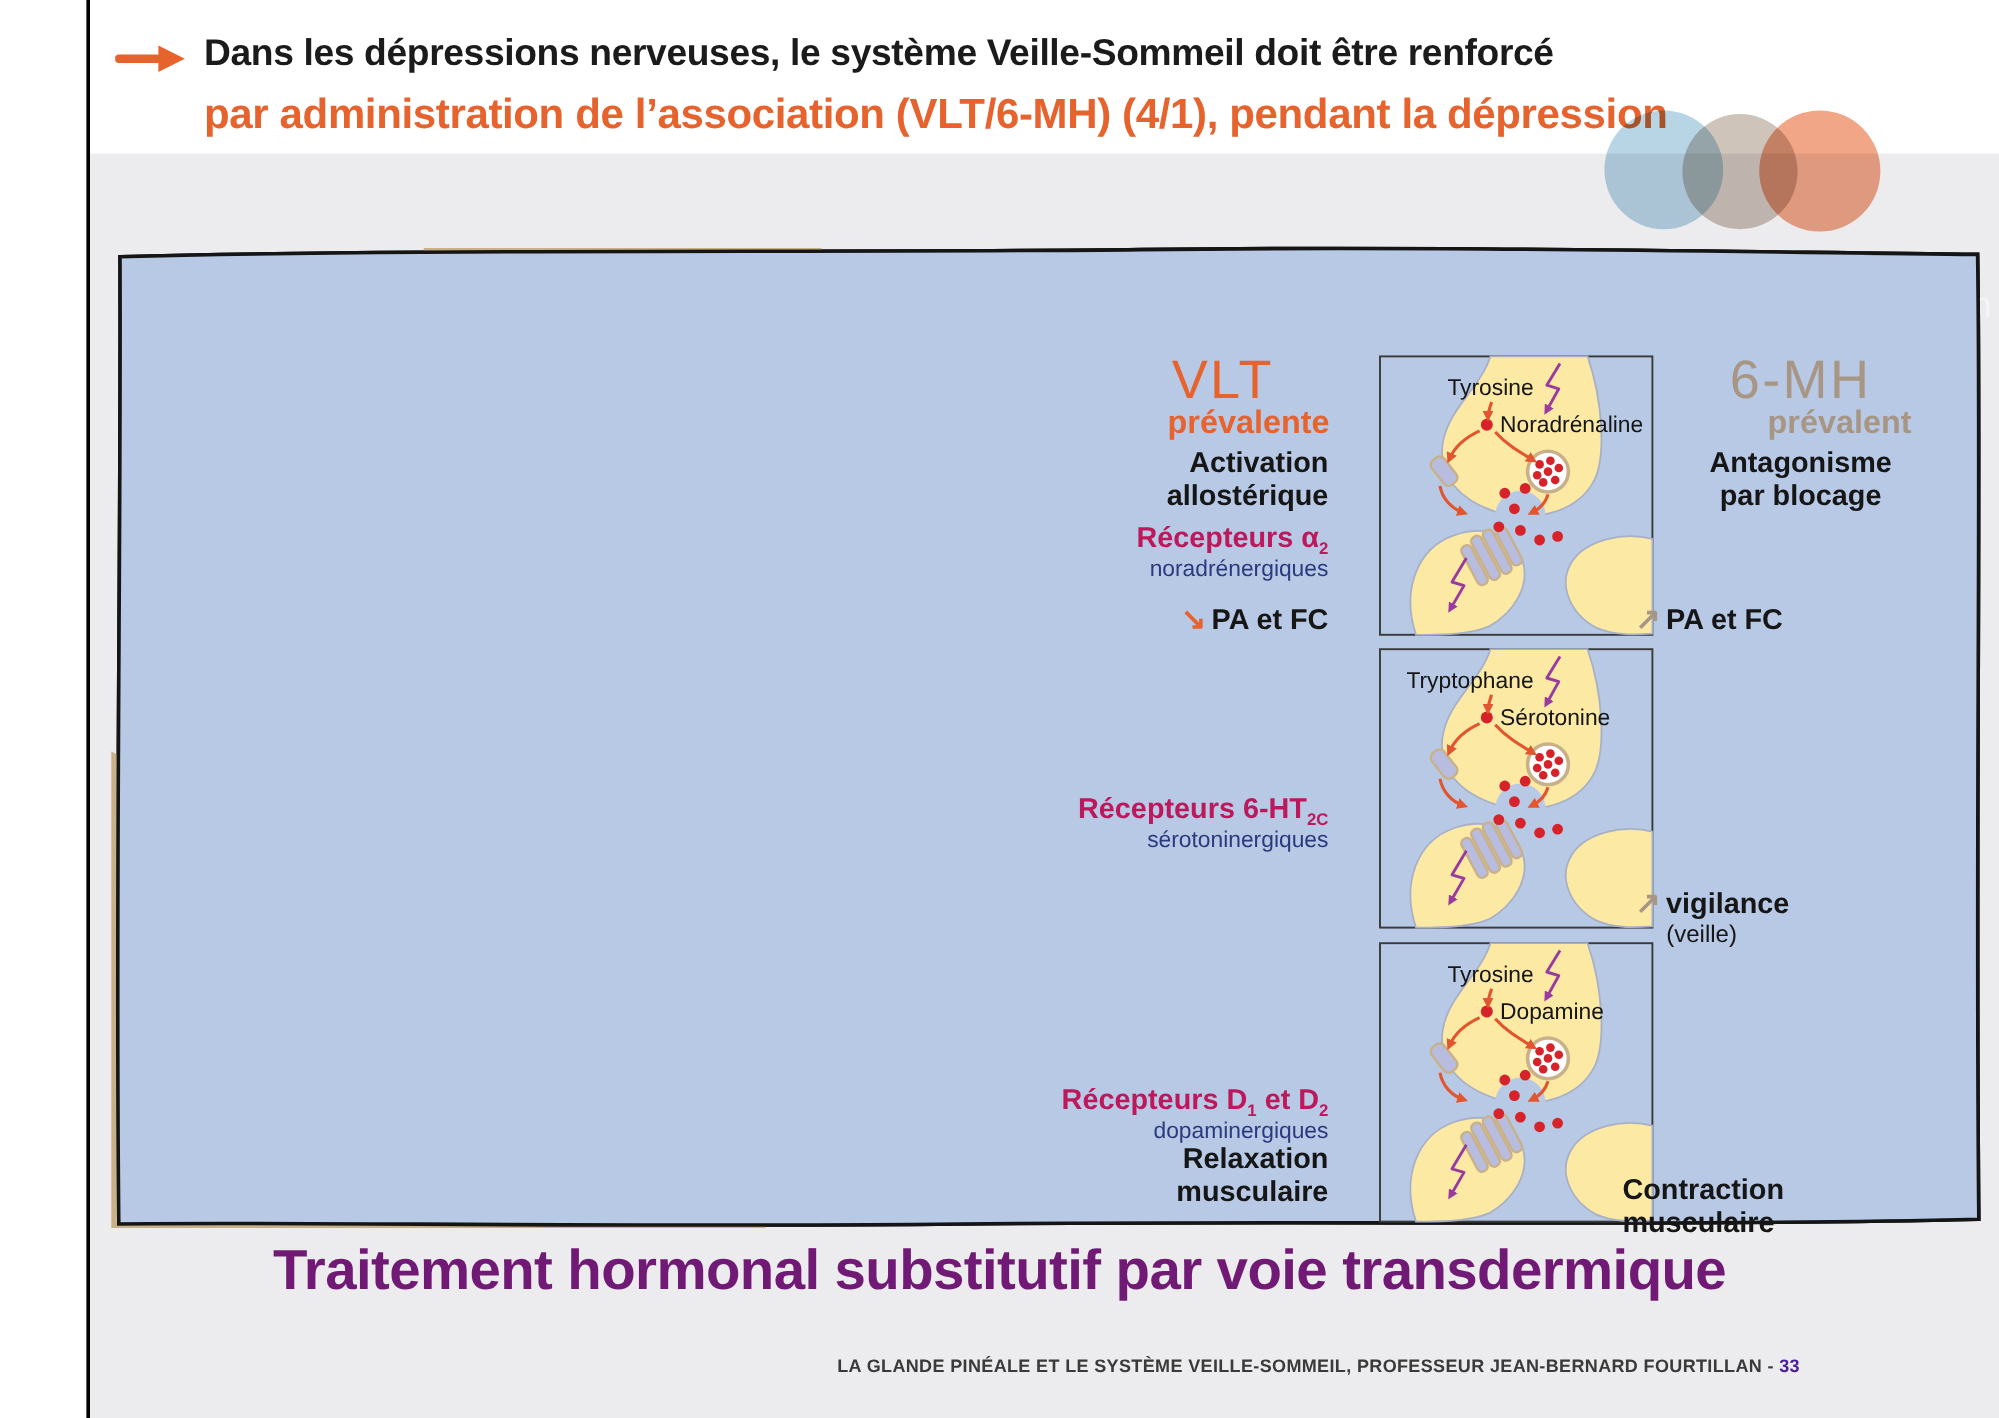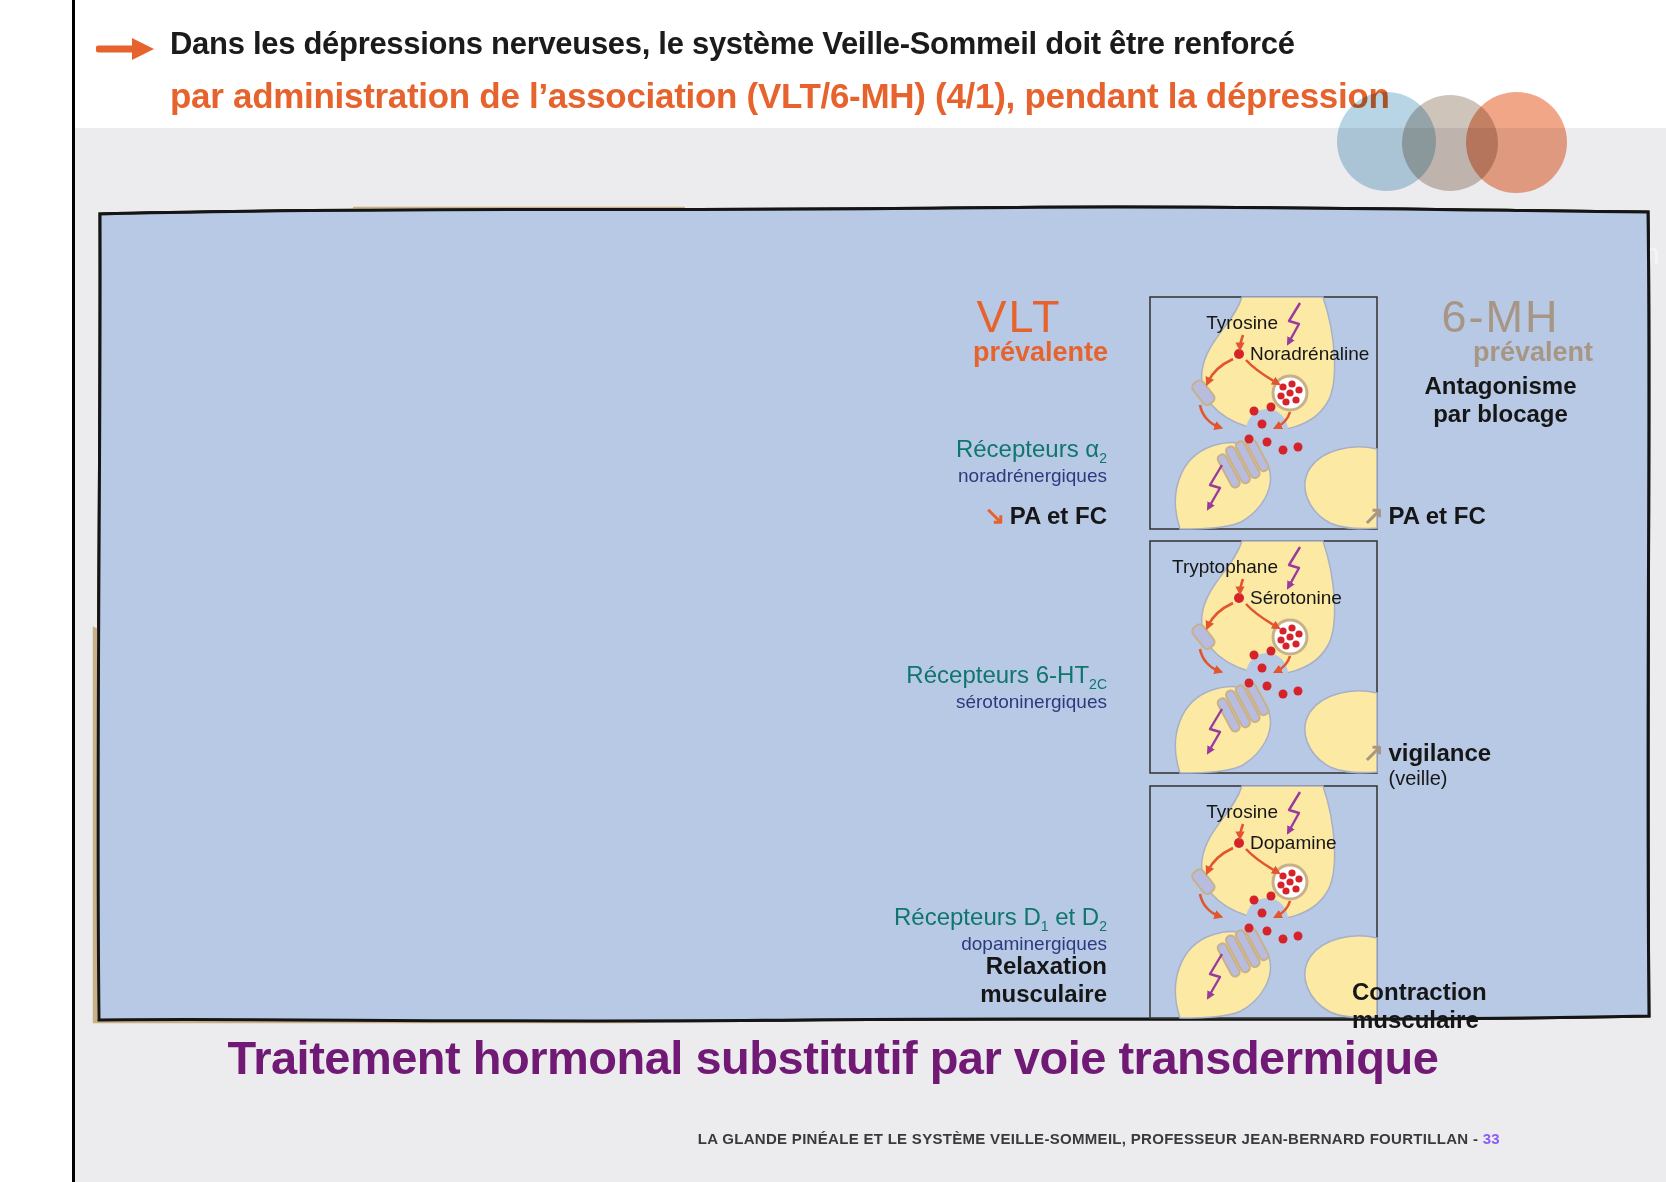--- a/index.html
+++ b/index.html
@@ -11,29 +11,29 @@
   .hdr2{left:170px;top:76px;font-size:35px;font-weight:600;color:#e7632e;letter-spacing:-0.3px;}
   .circ{position:absolute;border-radius:50%;mix-blend-mode:multiply;opacity:0.88;}
   .c-blue{left:1337px;top:92px;width:99px;height:99px;background:#aecfe3;}
   .c-gray{left:1402px;top:95px;width:96px;height:96px;background:#c9bcb1;}
   .c-org{left:1466px;top:92px;width:101px;height:101px;background:#f09a78;}
   .colhead{text-align:center;line-height:1.0;}
   .bigmed{font-size:45px;font-weight:300;letter-spacing:2px;}
   .subhead{font-size:27px;font-weight:bold;text-align:right;}
   .vltc{color:#e7632e;} .mhc{color:#a89685;}
   .blk{color:#161616;font-weight:bold;font-size:24px;line-height:1.15;} .rightal{text-align:right;} .ctr{text-align:center;}
-  .recname{font-size:24px;font-weight:normal;color:#0f766e;line-height:1.1;}
+  .recname{font-size:24px;font-weight:bold;color:#be185d;line-height:1.1;}
   .rectype{font-size:19px;color:#2c3a7d;line-height:1.1;}
   sub{font-size:14px;}
   .arrow-dn{color:#e7632e;font-weight:bold;font-size:25px;}
   .arrow-up{color:#a89685;font-weight:bold;font-size:25px;}
   .state{font-size:20px;color:#161616;font-weight:500;}
   .btitle{left:0;top:1030px;width:1666px;text-align:center;font-size:47px;font-weight:bold;color:#701a75;letter-spacing:-0.5px;}
   .footer{right:166px;top:1130px;font-size:15px;font-weight:600;color:#3a3a3a;letter-spacing:0.3px;}
-  .footer b{font-weight:800;color:#8b5cf6;}
+  .footer b{font-weight:800;color:#4c1d95;}
   
   .pbox{fill:#b7c9e5;stroke:#3a3a3a;stroke-width:1.6;}
   .pcell{fill:#fce9a4;stroke:#a9b0c6;stroke-width:1.5;}
   .pocket{fill:#b7c9e5;}
   .recep{fill:#b8bcdf;stroke:#c8b189;stroke-width:2;}
   .ves{fill:#fff;stroke:#c8b189;stroke-width:3;}
   .rdot{fill:#d6232a;}
   .plabel{font:500 19px "Liberation Sans",sans-serif;fill:#161616;}
   .parrow{stroke:#e2552e;stroke-width:2.6;fill:none;marker-end:url(#m-po);}
   .bolt{stroke:#993b9e;stroke-width:2.4;fill:none;stroke-linejoin:round;marker-end:url(#m-pu);}
@@ -381,20 +381,24 @@
         <path class="bolt" d="M 72,168 L 60,188 L 70,191 L 59,210"></path>
         <text class="p-top plabel" x="128" y="32" text-anchor="end">Tyrosine</text>
         <text class="p-bot plabel" x="100" y="63">Dopamine</text>
       </g>
     </svg>
 
   <div class="abs colhead" style="left:930px;top:294px;width:178px;">
     <div class="bigmed vltc">VLT</div>
     <div class="subhead vltc">prévalente</div>
   </div>
+  <div class="abs rightal" style="left:857px;top:372px;width:250px;">
+    <div class="blk">Activation</div>
+    <div class="blk">allostérique</div>
+  </div>
   <div class="abs rightal" style="left:857px;top:436px;width:250px;">
     <div class="recname"><span>Récepteurs α</span><sub>2</sub></div>
     <div class="rectype">noradrénergiques</div>
   </div>
   <div class="abs rightal" style="left:857px;top:501px;width:250px;">
     <span class="arrow-dn">↘</span>
     <span class="blk">PA et FC</span>
   </div>
 
   <div class="abs colhead" style="left:1408px;top:294px;width:185px;">

